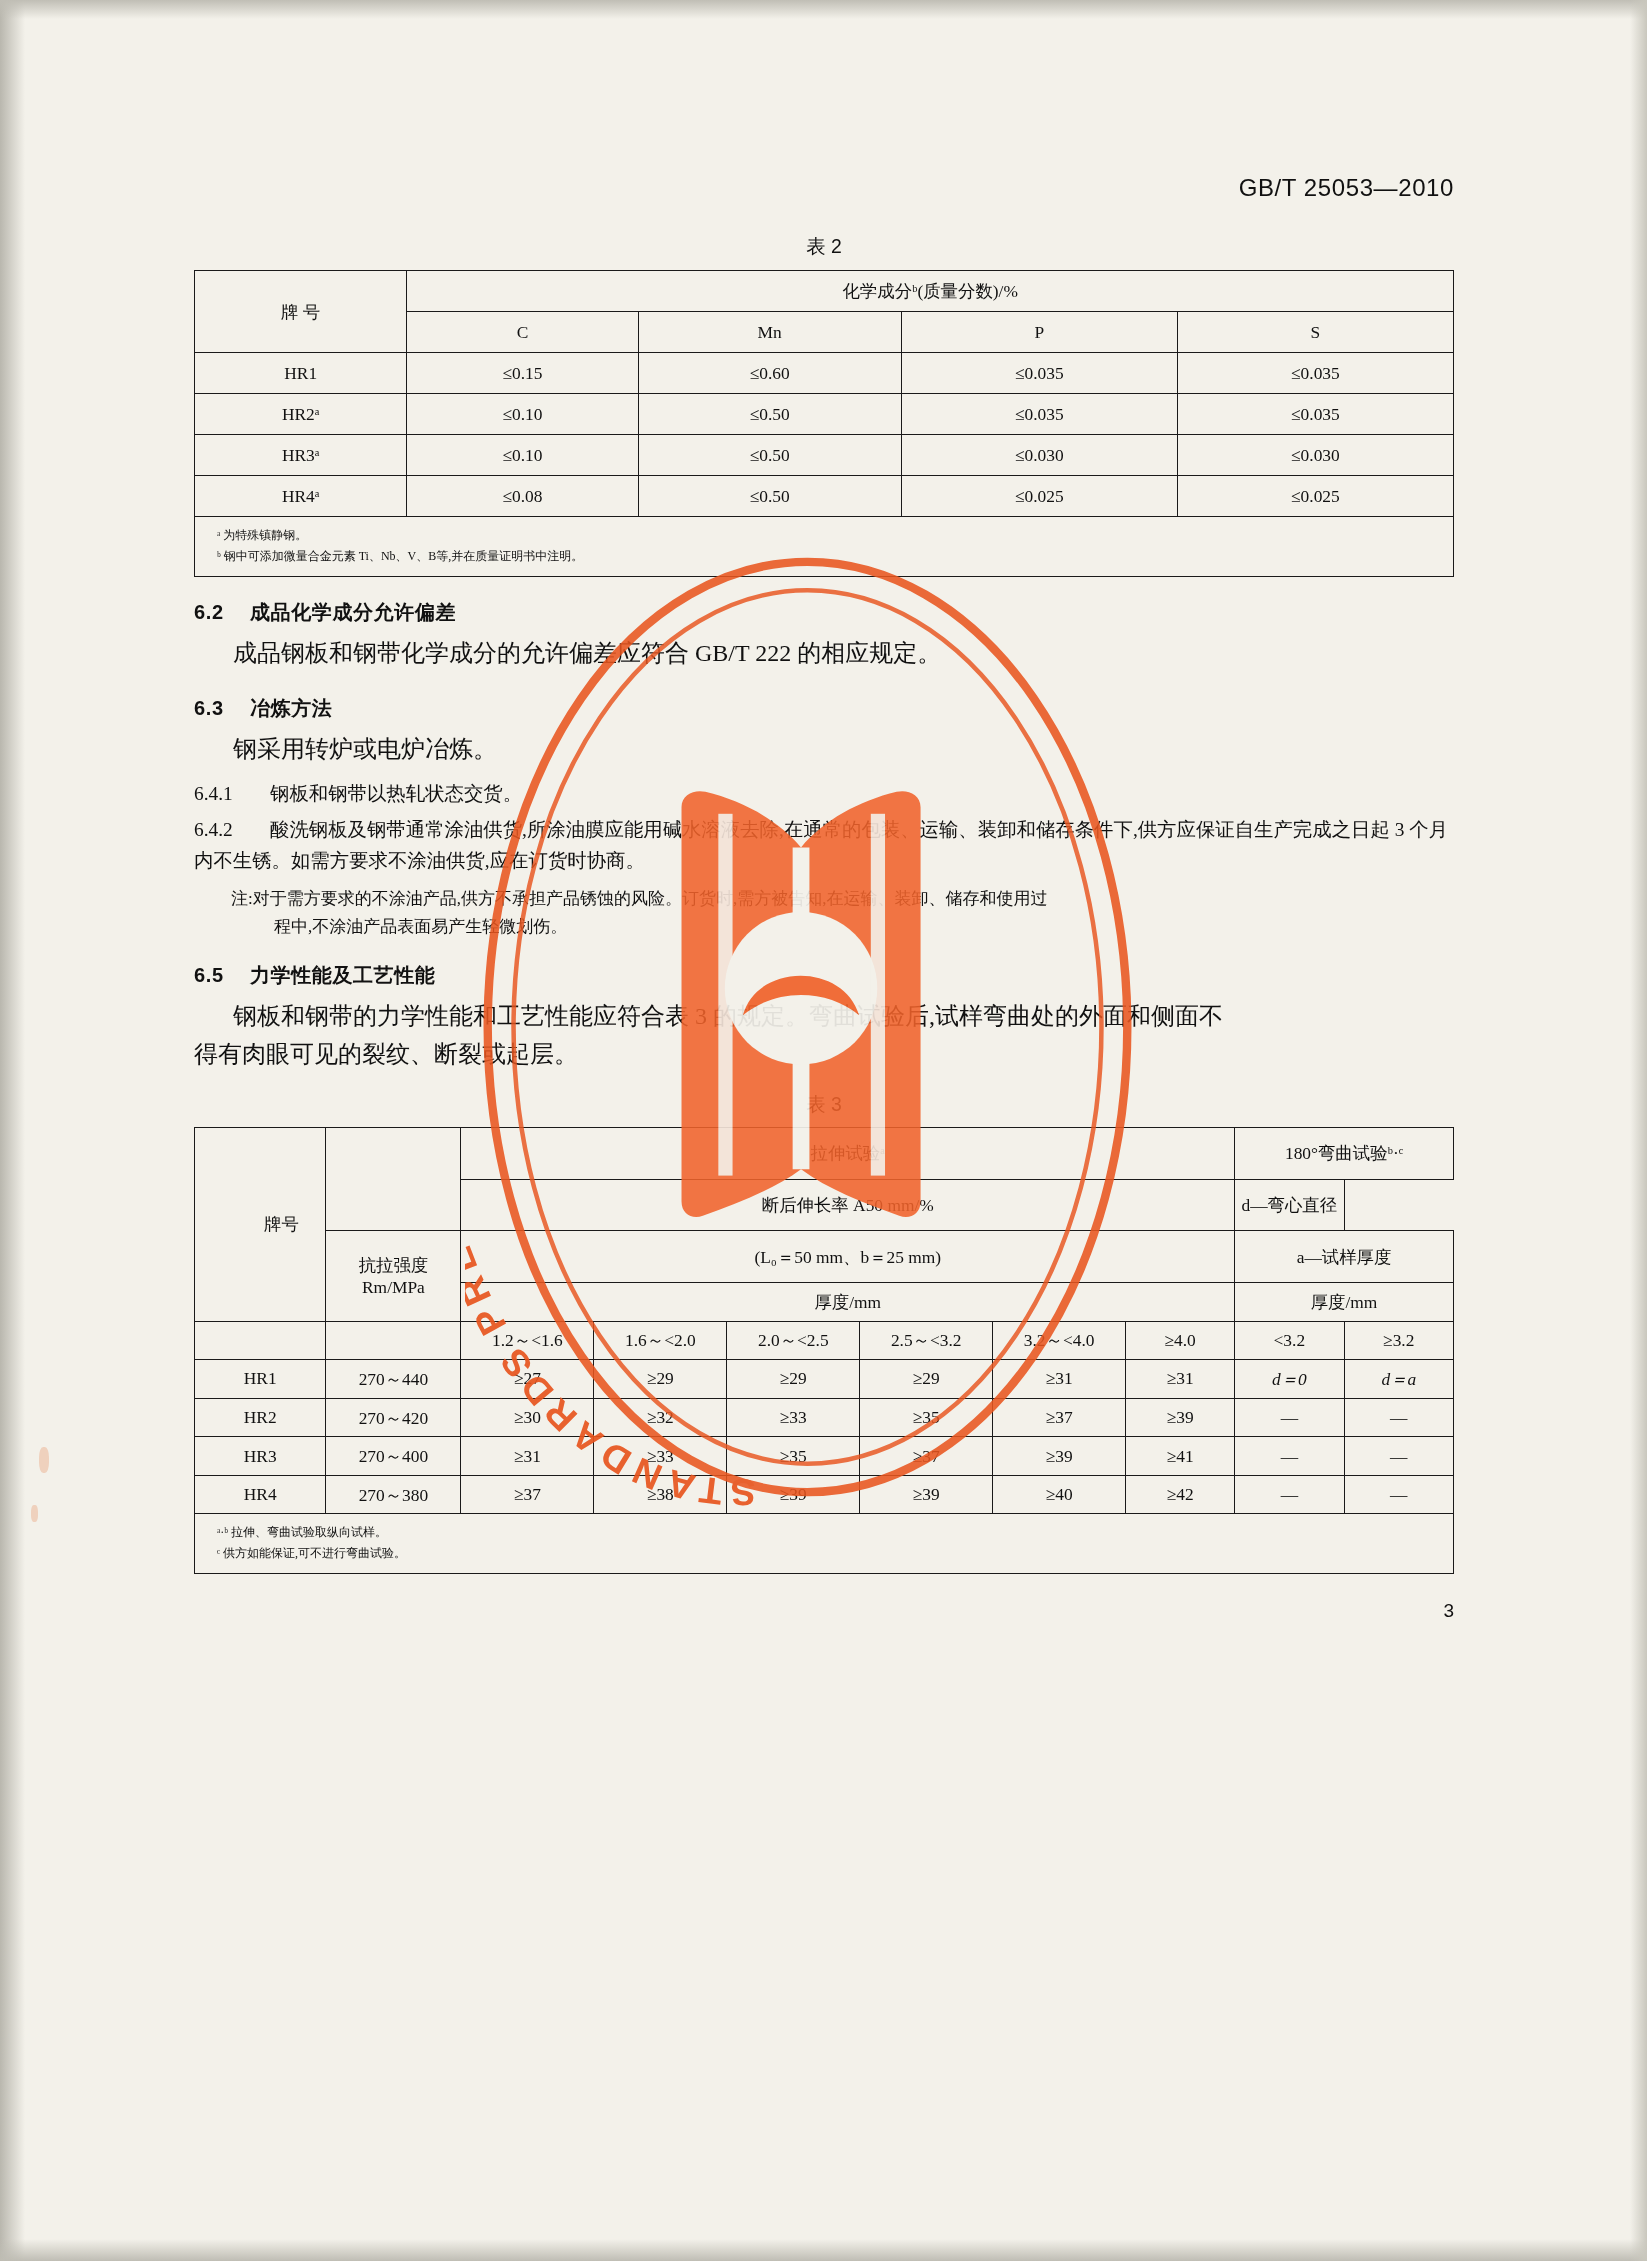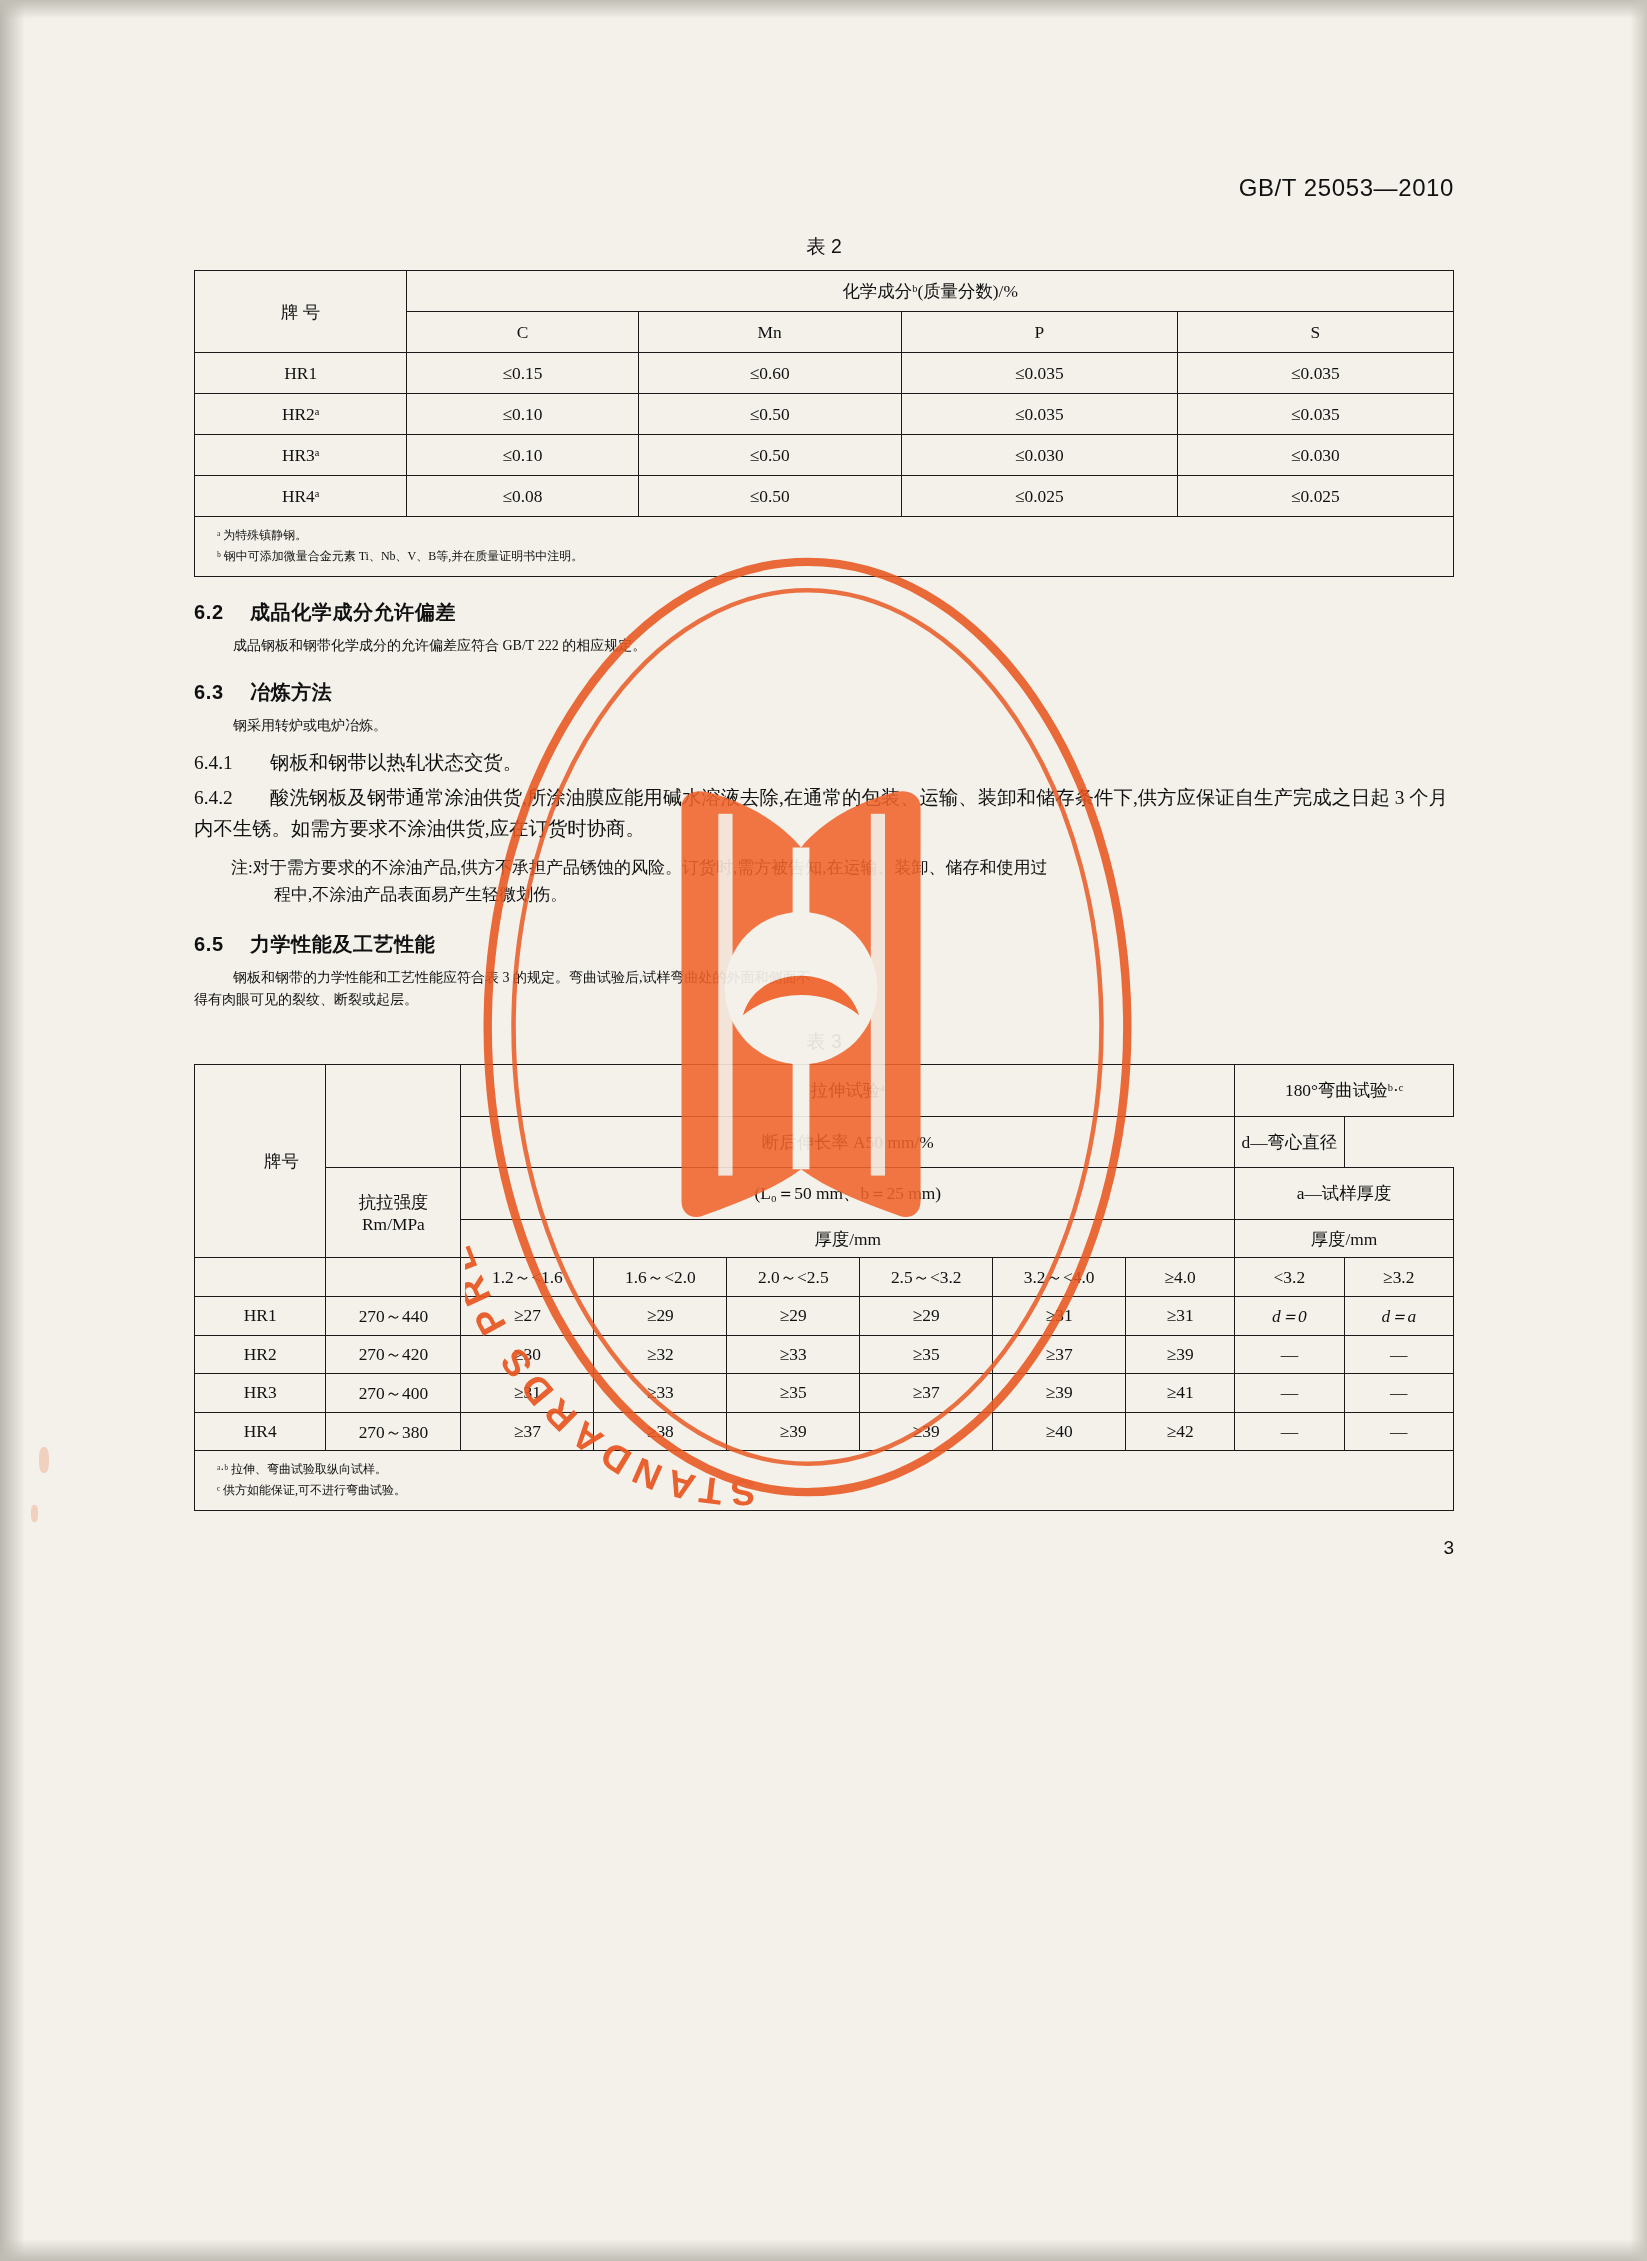--- a/index.html
+++ b/index.html
@@ -97,21 +97,21 @@
   
   .h2 {
     font-size: 20px;
     font-family: "Liberation Sans", sans-serif;
     font-weight: bold;
     margin: 22px 0 0 0;
     letter-spacing: 0.6px;
   }
   .h2 .num { display: inline-block; min-width: 56px; }
   .para {
-    font-size: 14px;
+    font-size: 24px;
     line-height: 1.58;
     margin: 9px 0 0 0;
     text-indent: 39px;
   }
   .para.noind { text-indent: 0; }
   .numpara {
     font-size: 19.4px;
     line-height: 1.58;
     margin: 10.3px 0 0 0;
   }

